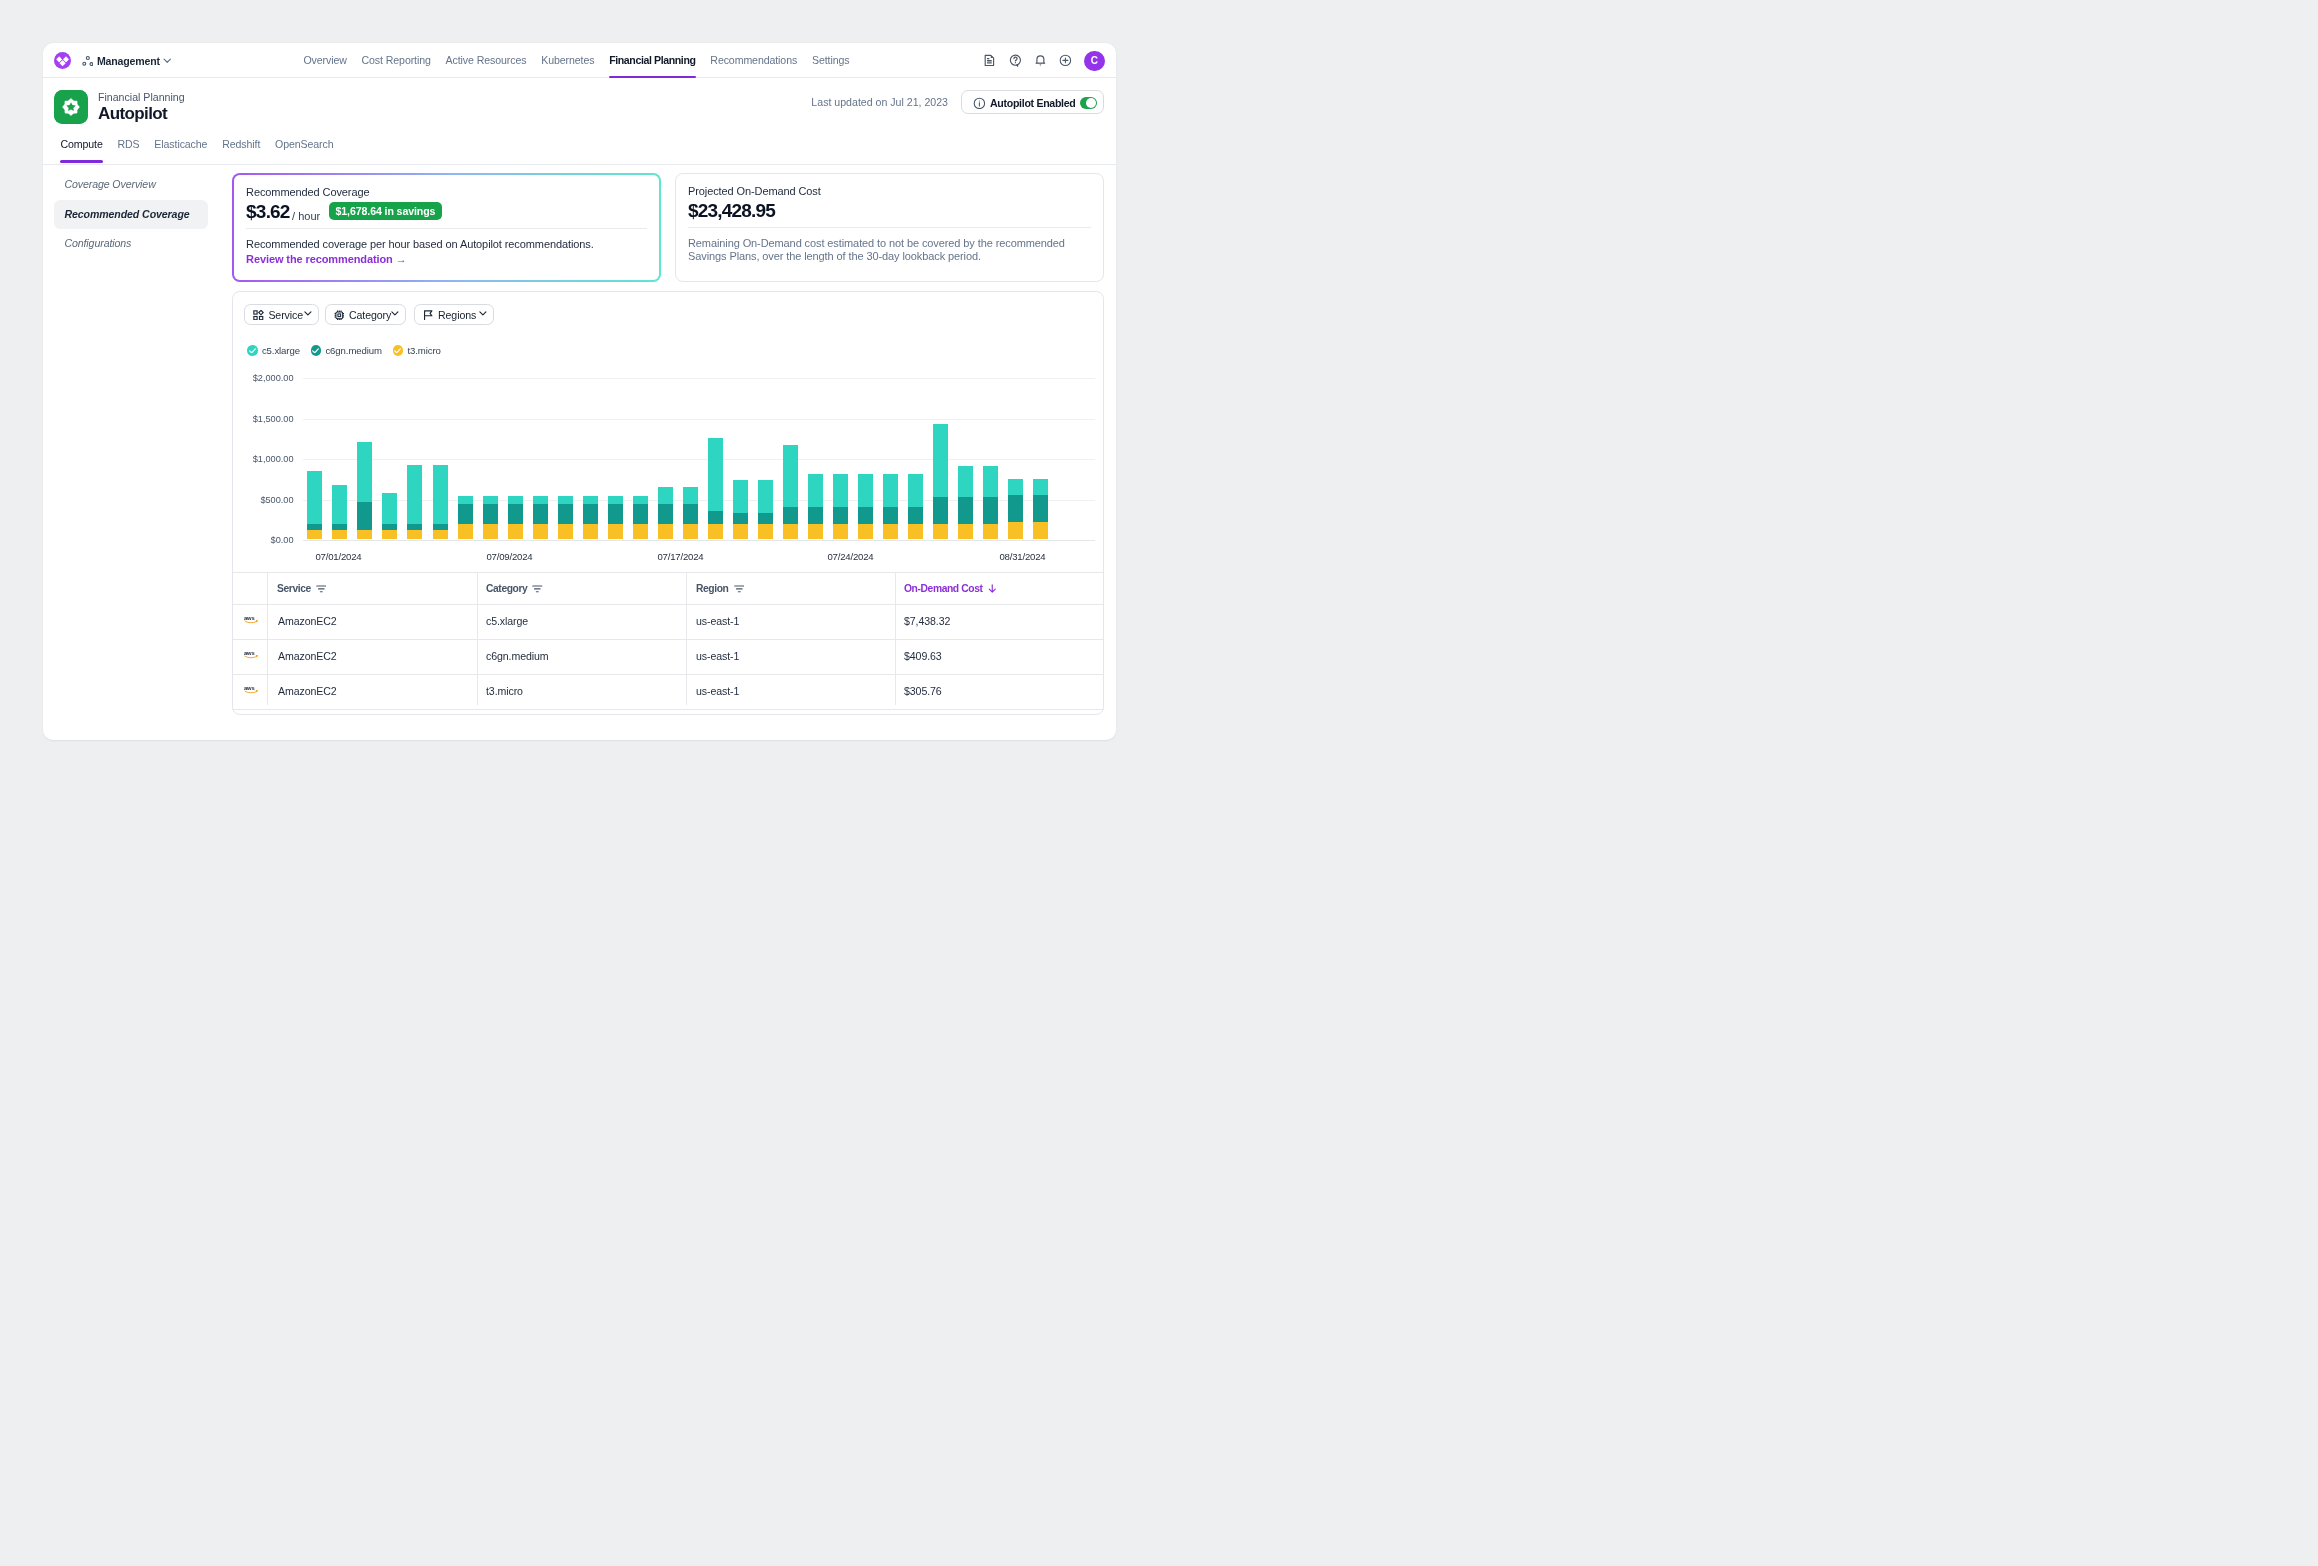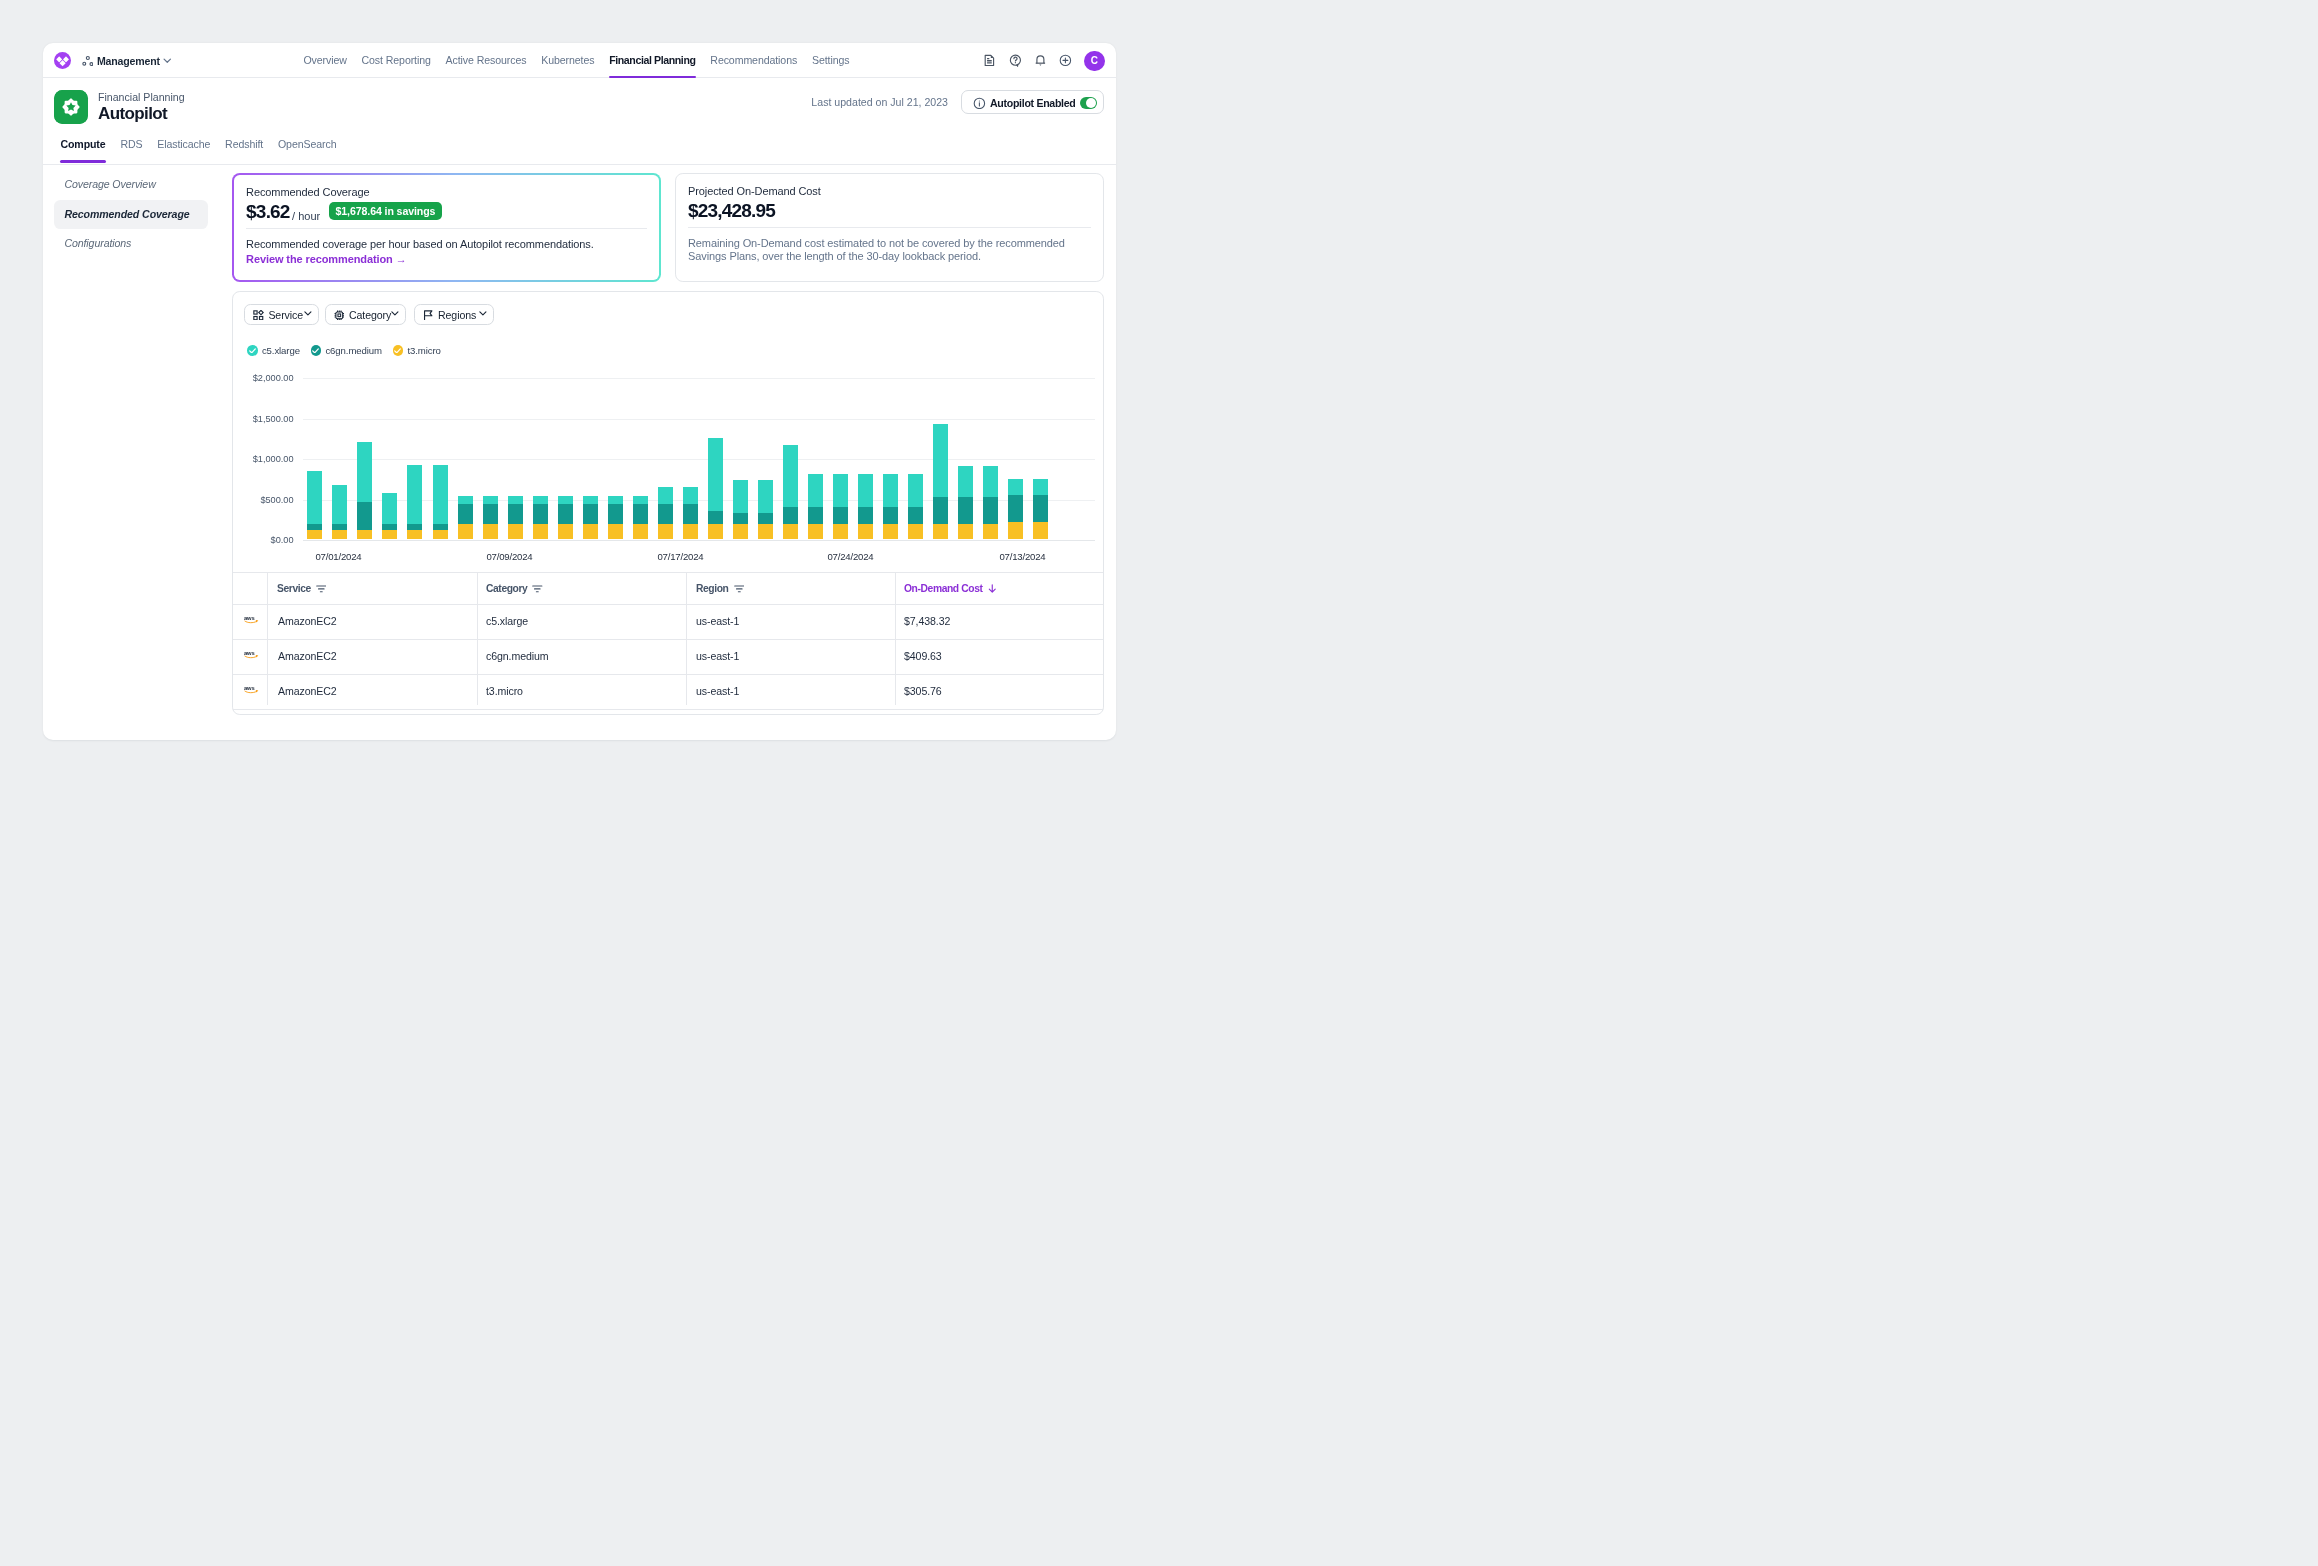--- a/index.html
+++ b/index.html
@@ -26,21 +26,21 @@
 .enbtn .info { position:absolute; left:11.4px; top:5.7px; }
 .enbtn .lbl { position:absolute; left:28px; top:5.7px; font-size:10.6px; font-weight:700; color:#111827; letter-spacing:-0.3px; }
 .toggle { position:absolute; left:118px; top:5.7px; width:17px; height:12.8px; border-radius:6.4px; background:#1da14d; }
 .toggle .knob { position:absolute; right:1.4px; top:1.4px; width:10px; height:10px; border-radius:50%; background:#fff; }
 
 .tabs { position:absolute; left:17.4px; top:89px; display:flex; }
 .tabrule { position:absolute; left:0; top:121px; width:100%; height:0.7px; background:#e8eaee; }
 
 .tabs a { display:block; font-size:10.6px; color:#64748b; text-decoration:none; padding:5.7px 7.4px 13px; position:relative; letter-spacing:-0.1px; }
 .tabs a:first-child { padding-left:0; }
-.tabs a.act { color:#0f172a; font-weight:700;text-align:right; }
+.tabs a.act { color:#0f172a; font-weight:400;text-align:right; }
 .tabs a.act:after { content:""; position:absolute; left:0; right:7.4px; bottom:0; height:2.8px; background:#7f2bda; border-radius:2.1px; z-index:2; }
 
 .side { position:absolute; left:11.4px; top:127px; width:154px;font-style:italic; }
 .side .it { height:29px; line-height:29px; padding-left:10px; font-size:10.6px; color:#5b6878; border-radius:6.4px; margin-bottom:0.7px; letter-spacing:-0.1px; }
 .side .it.act { background:#f1f2f4; color:#1b2737; font-weight:700; }
 
 .gwrap { position:absolute; left:189px; top:130px; width:429px; height:109px; border-radius:7.8px; background:linear-gradient(90deg,#a557f0 0%, #8fb7f2 52%, #5ee6d0 100%); }
 .gwrap .inner { position:absolute; left:2.1px; top:2.1px; right:2.1px; bottom:2.1px; background:#fff; border-radius:5.7px; }
 .pcard { position:absolute; left:632px; top:130px; width:429px; height:109px; border:0.7px solid #e3e6ea; border-radius:7.8px; }
 .sc-lbl { position:absolute; left:12px; top:11px; font-size:11px; color:#1e293b; letter-spacing:-0.1px; }
@@ -400,21 +400,21 @@
         </div>
 <div class="bar" style="bottom:175px;left:800px">
           <div class="seg teal" style="height:16px"></div>
           <div class="seg dteal" style="height:27px"></div>
           <div class="seg amber" style="height:17px"></div>
         </div>
       <div class="xlab" style="left:63px;top:259px">07/01/2024</div>
       <div class="xlab" style="left:234px;top:259px">07/09/2024</div>
       <div class="xlab" style="left:405px;top:259px">07/17/2024</div>
       <div class="xlab" style="left:575px;top:259px">07/24/2024</div>
-      <div class="xlab" style="left:747px;top:259px">07/13/2024</div>
+      <div class="xlab" style="left:747px;top:259px">08/31/2024</div>
     </div>
 
     <div class="tbl">
       <div class="hline" style="top:0"></div>
       <div class="hline" style="top:32px"></div>
       <div class="hline" style="top:67px"></div>
       <div class="hline" style="top:102px"></div>
       <div class="hline" style="top:137px"></div>
       <div class="vline" style="left:34px"></div>
       <div class="vline" style="left:244px"></div>

